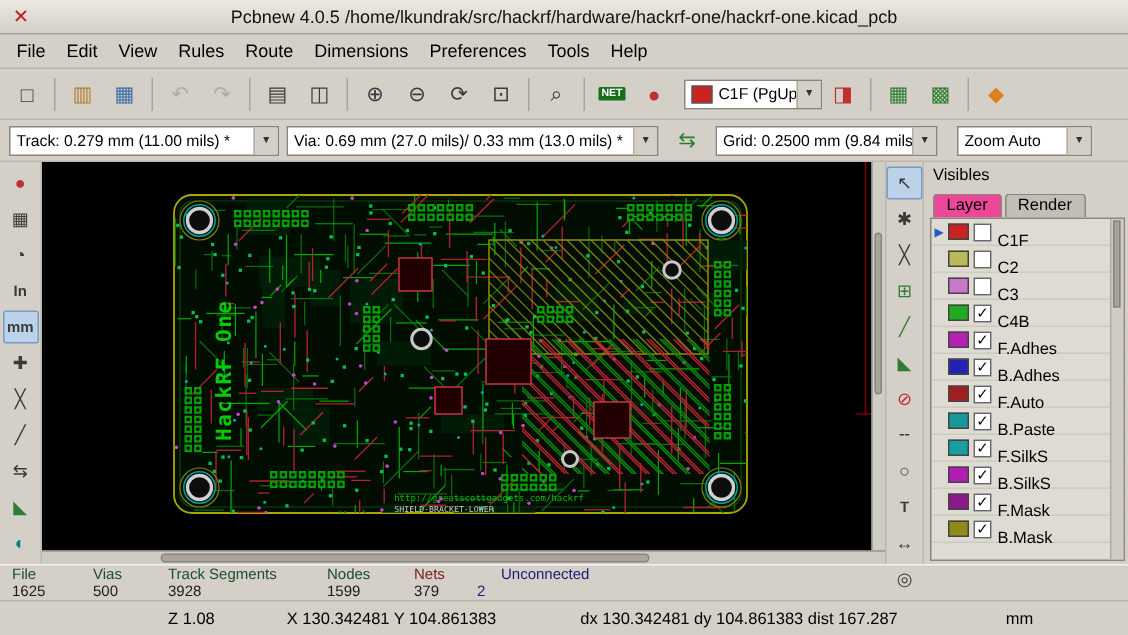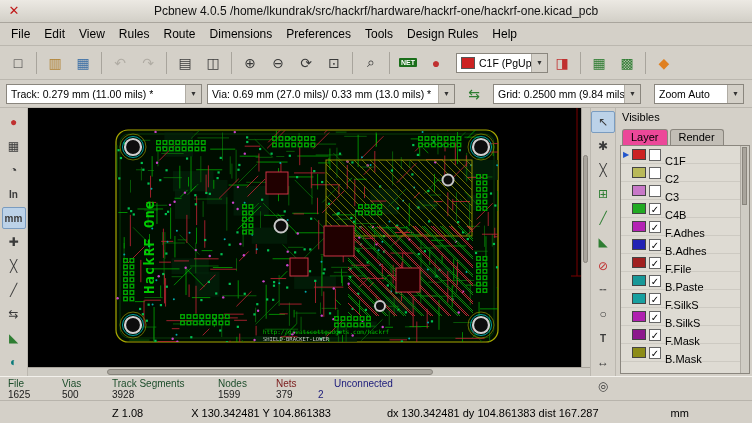--- a/index.html
+++ b/index.html
@@ -75,21 +75,20 @@
 
 <div class="menubar" id="menubar">
     <span class="menu-item">File</span>
     <span class="menu-item">Edit</span>
     <span class="menu-item">View</span>
     <span class="menu-item">Rules</span>
     <span class="menu-item">Route</span>
     <span class="menu-item">Dimensions</span>
     <span class="menu-item">Preferences</span>
     <span class="menu-item">Tools</span>
-    <span class="menu-item">Design Rules</span>
     <span class="menu-item">Help</span>
   </div>
 
 <div class="toolbar" id="toolbar-main">
   <span id="tb-before" style="display:flex;align-items:center;">
       <div class="tb-btn">
         <span>□</span>
       </div>
       <span class="tb-sep"></span>
       <div class="tb-btn" style="color: rgb(176, 128, 48);">
@@ -154,21 +153,21 @@
         <span>▩</span>
       </div>
       <span class="tb-sep"></span>
       <div class="tb-btn" style="color: rgb(224, 128, 32);">
         <span>◆</span>
       </div>
     </span>
 </div>
 
 <div class="toolbar" id="toolbar-aux">
-  <div class="combo" style="width:196px;">
+  <div class="combo" style="width:180px;">
     <span class="combo-text">Track: 0.279 mm (11.00 mils) *</span>
     <span class="arrow">▼</span>
   </div>
   <div class="combo" style="width:248px;">
     <span class="combo-text">Via: 0.69 mm (27.0 mils)/ 0.33 mm (13.0 mils) *</span>
     <span class="arrow">▼</span>
   </div>
   <div class="tb-btn" style="color:#2e7d32;">⇆</div>
   <div class="combo" style="width:148px;">
     <span class="combo-text">Grid: 0.2500 mm (9.84 mils)</span>
@@ -1312,21 +1311,21 @@
         <div class="layer-row">
           <span class="cur-arrow"></span>
           <span class="layer-swatch" style="background: rgb(34, 34, 180);"></span>
           <span class="layer-check">✓</span>
           <span class="layer-label">B.Adhes</span>
         </div>
         <div class="layer-row">
           <span class="cur-arrow"></span>
           <span class="layer-swatch" style="background: rgb(160, 32, 32);"></span>
           <span class="layer-check">✓</span>
-          <span class="layer-label">F.File</span>
+          <span class="layer-label">F.Auto</span>
         </div>
         <div class="layer-row">
           <span class="cur-arrow"></span>
           <span class="layer-swatch" style="background: rgb(24, 152, 152);"></span>
           <span class="layer-check">✓</span>
           <span class="layer-label">B.Paste</span>
         </div>
         <div class="layer-row">
           <span class="cur-arrow"></span>
           <span class="layer-swatch" style="background: rgb(24, 160, 160);"></span>

